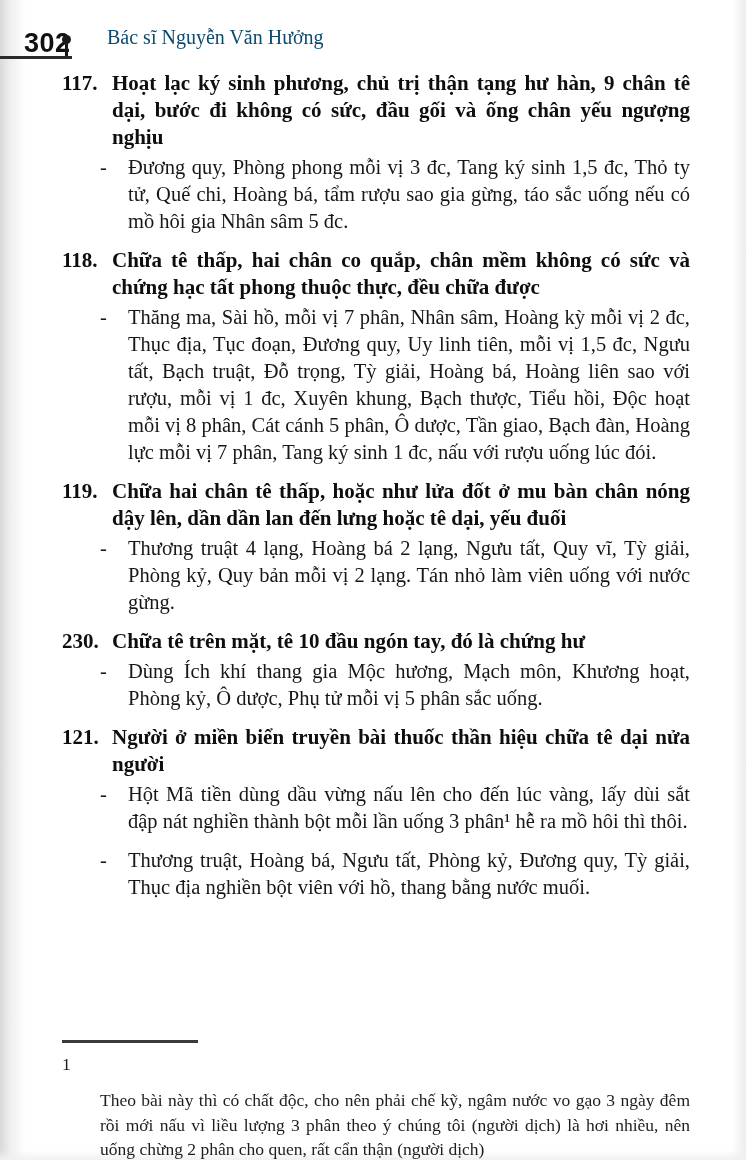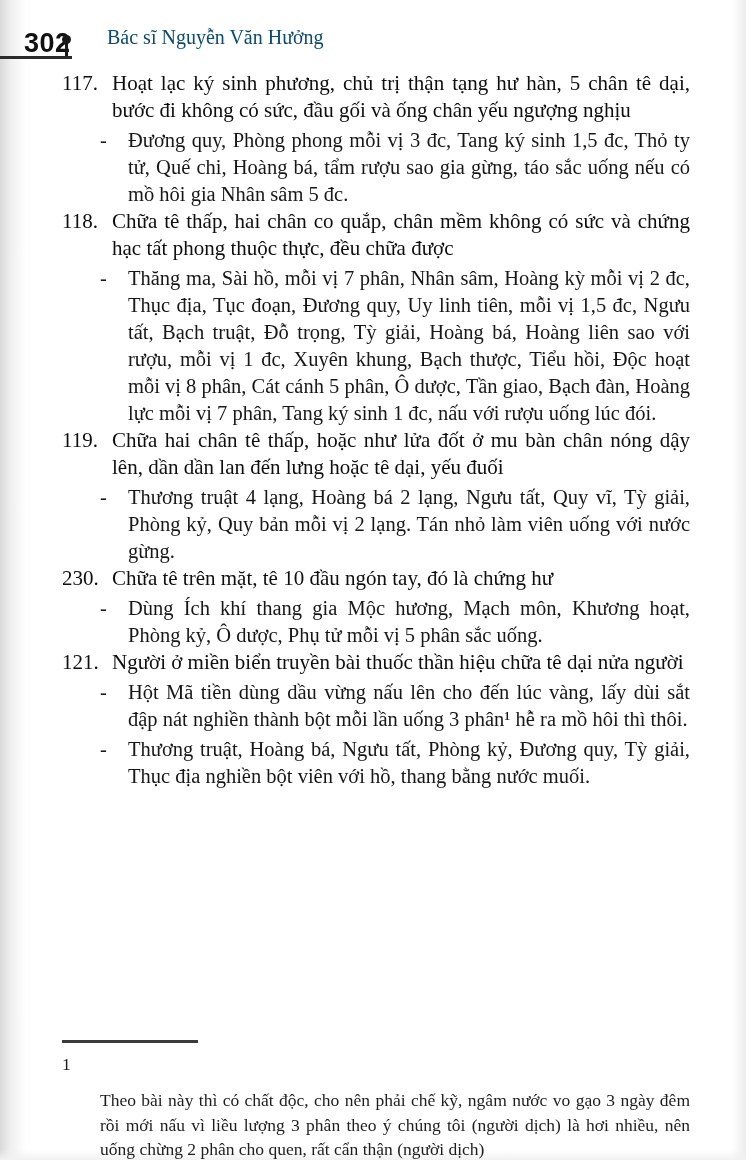--- a/index.html
+++ b/index.html
@@ -35,24 +35,24 @@
     font-family:"Liberation Sans","DejaVu Sans",sans-serif;
     font-weight:bold; font-size:27px; letter-spacing:0.5px; color:#111;
   }
   .header-rule { position:absolute; left:0; top:32px; width:72px; height:3px; background:#2a2a2a; }
   .header-dot { position:absolute; left:62px; top:11px; width:9px; height:9px; border-radius:50%; background:#1a1a1a; }
   .header-dot-stem { position:absolute; left:65px; top:18px; width:3px; height:15px; background:#1a1a1a; }
   .running-title { position:absolute; left:107px; top:2px; font-size:20px; color:#0c4a6e; }
 
   
   .content { position:absolute; top:70px; left:62px; width:628px; }
-  .section { }
+  .section { margin-top:12px; }
   .section:first-child { margin-top:0; }
   .section-heading {
-    display:flex; font-weight:normal; font-size:21px; line-height:27px; color:#0e0e0e;
+    display:flex; font-weight:bold; font-size:21px; line-height:27px; color:#0e0e0e;
   }
   .sec-num { flex:0 0 50px; }
   .sec-title { flex:1; text-align:justify; }
   .list-item {
     display:flex; margin-left:38px; margin-top:3px;
     font-size:20.5px; line-height:27px;
   }
   .dash { flex:0 0 28px; }
   .item-text { flex:1; text-align:justify; }
 
@@ -76,21 +76,21 @@
   <span class="header-dot-stem"></span>
   <span class="header-rule"></span>
   <span class="running-title">Bác sĩ Nguyễn Văn Hưởng</span>
 </div>
 
 <div class="content">
 
   <div class="section">
     <div class="section-heading">
       <span class="sec-num">117.</span>
-      <span class="sec-title">Hoạt lạc ký sinh phương, chủ trị thận tạng hư hàn, 5 chân tê dại, bước đi không có sức, đầu gối và ống chân yếu ngượng nghịu</span>
+      <span class="sec-title">Hoạt lạc ký sinh phương, chủ trị thận tạng hư hàn, 9 chân tê dại, bước đi không có sức, đầu gối và ống chân yếu ngượng nghịu</span>
     </div>
     <div class="list-item">
       <span class="dash">-</span>
       <span class="item-text">Đương quy, Phòng phong mỗi vị 3 đc, Tang ký sinh 1,5 đc, Thỏ ty tử, Quế chi, Hoàng bá, tẩm rượu sao gia gừng, táo sắc uống nếu có mồ hôi gia Nhân sâm 5 đc.</span>
     </div>
   </div>
 
   <div class="section">
     <div class="section-heading">
       <span class="sec-num">118.</span>

